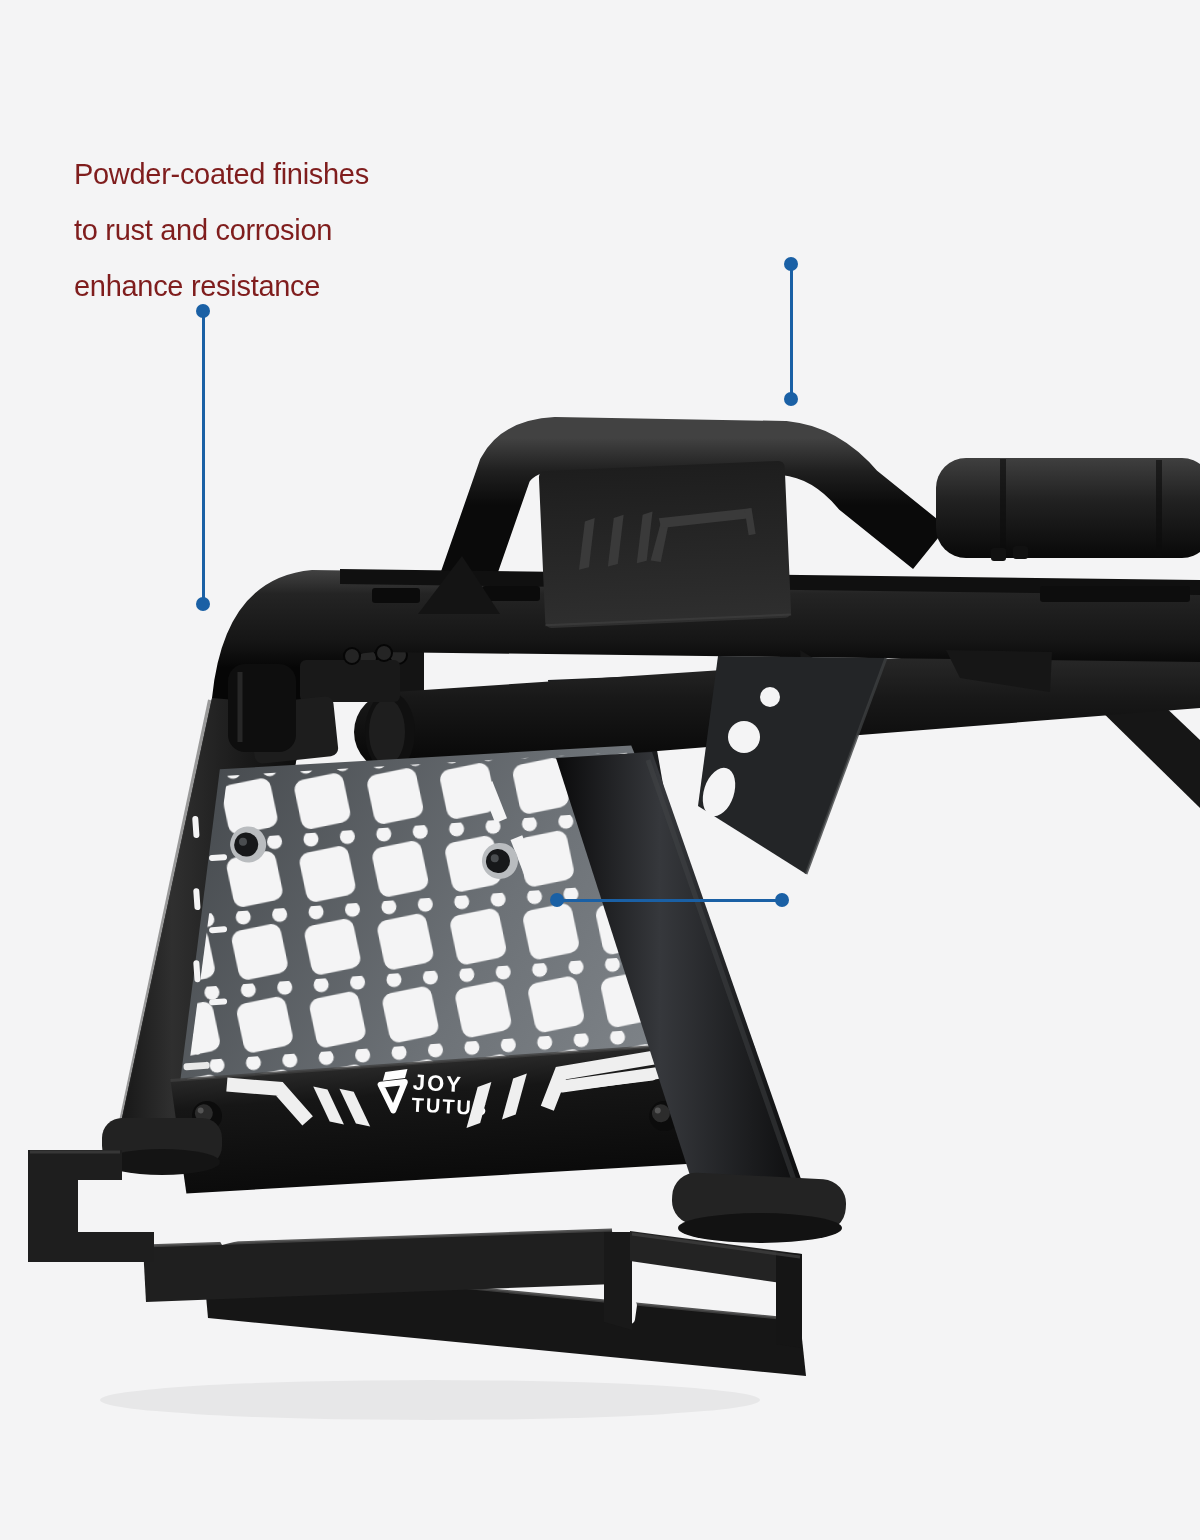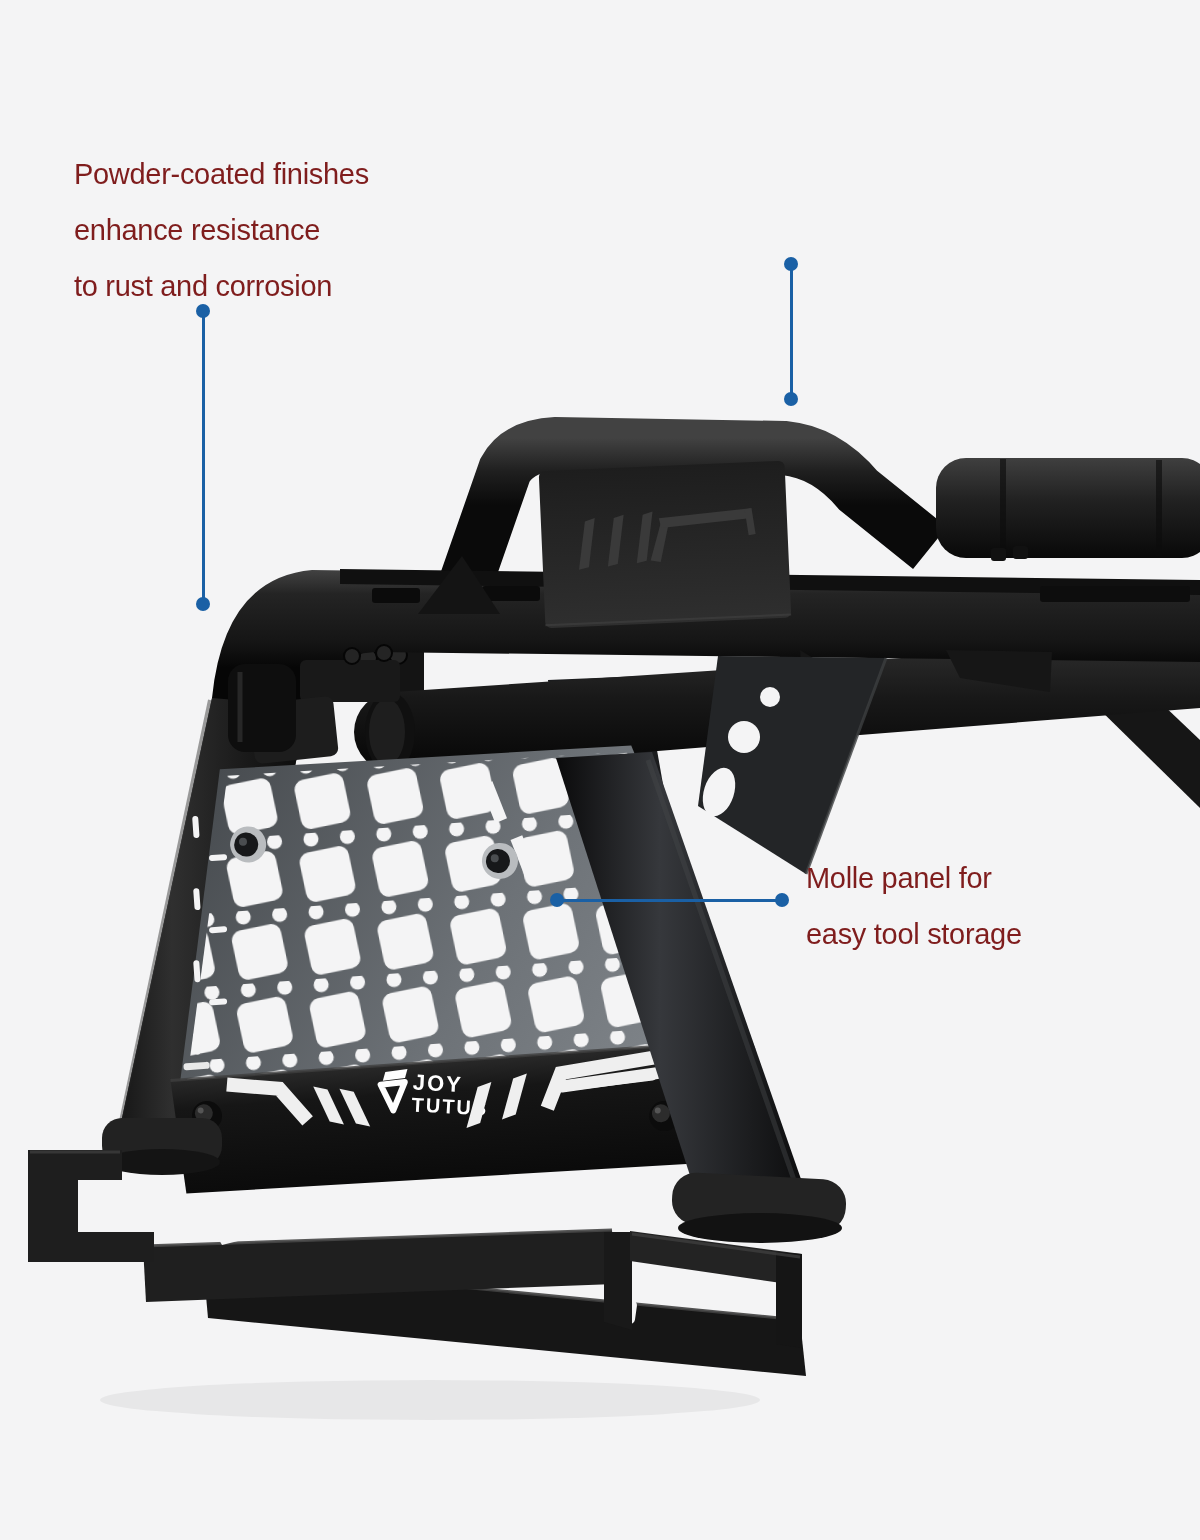--- a/index.html
+++ b/index.html
@@ -246,32 +246,28 @@
     <g>
       <polygon points="604,1232 632,1232 632,1330 604,1322" fill="#191919"></polygon>
       <polygon points="630,1231 802,1254 802,1286 630,1261" fill="#232323"></polygon>
       <polygon points="776,1252 802,1254 802,1348 776,1344" fill="#151515"></polygon>
       <path d="M632,1234 L800,1257" stroke="#3e3e3e" stroke-width="3" opacity="0.8"></path>
     </g>
   </svg>
 
   <div class="callout-text" style="left:74px;top:146px;">
     <span>Powder-coated finishes</span>
+    <span>to rust and corrosion</span>
     <span>enhance resistance</span>
-    <span>to rust and corrosion</span>
   </div>
   <div class="callout-line-v" style="left:201.5px;top:311px;height:293px;"></div>
   <div class="callout-dot" style="left:196px;top:304px;"></div>
   <div class="callout-dot" style="left:196px;top:597px;"></div>
 
   <div class="callout-line-v" style="left:789.5px;top:264px;height:135px;"></div>
   <div class="callout-dot" style="left:784px;top:257px;"></div>
   <div class="callout-dot" style="left:784px;top:392px;"></div>
 
-  <div class="callout-text" style="left:806px;top:850px;">
-    <span>Molle panel for</span>
-    <span>easy tool storage</span>
-  </div>
   <div class="callout-line-h" style="left:558px;top:898.5px;width:224px;"></div>
   <div class="callout-dot" style="left:550px;top:893px;"></div>
   <div class="callout-dot" style="left:775px;top:893px;"></div>
 
 </div>
 
 </body></html>

